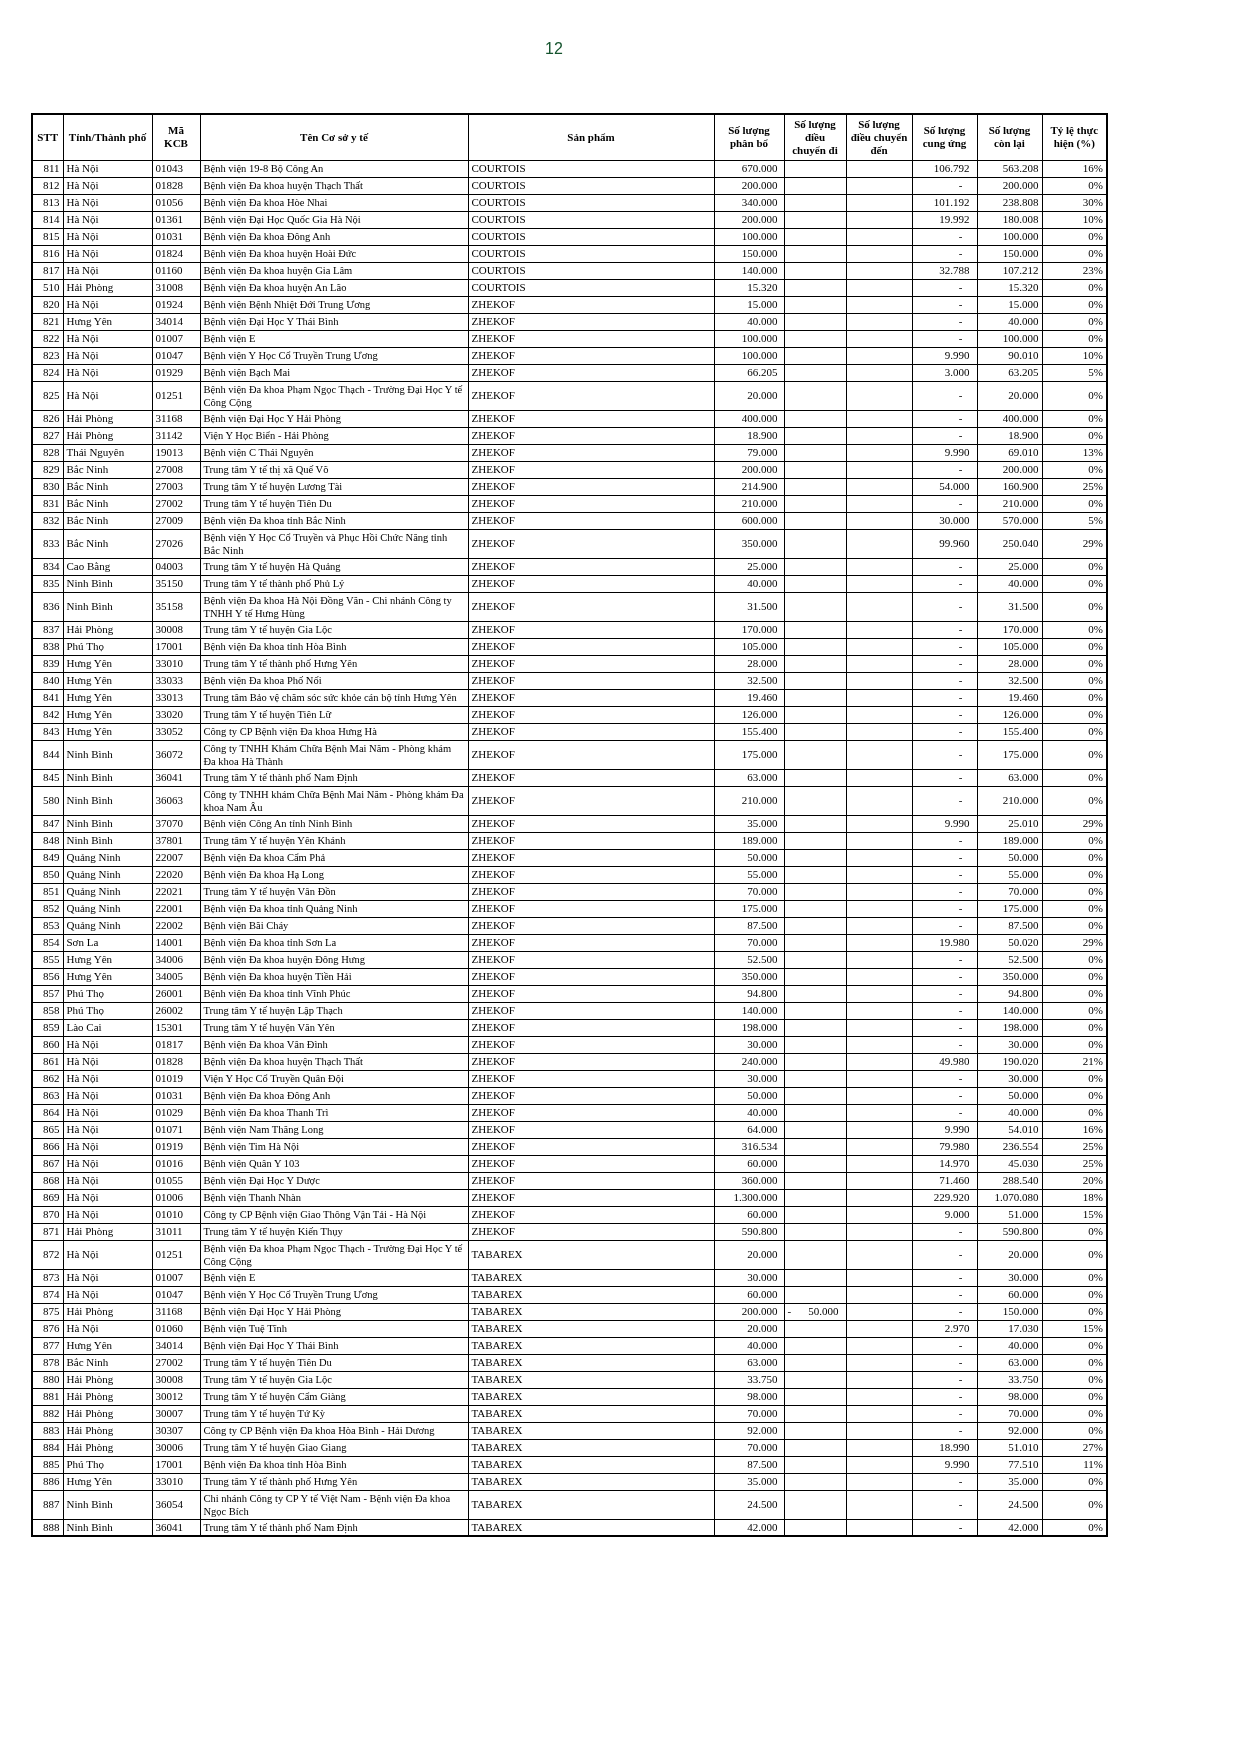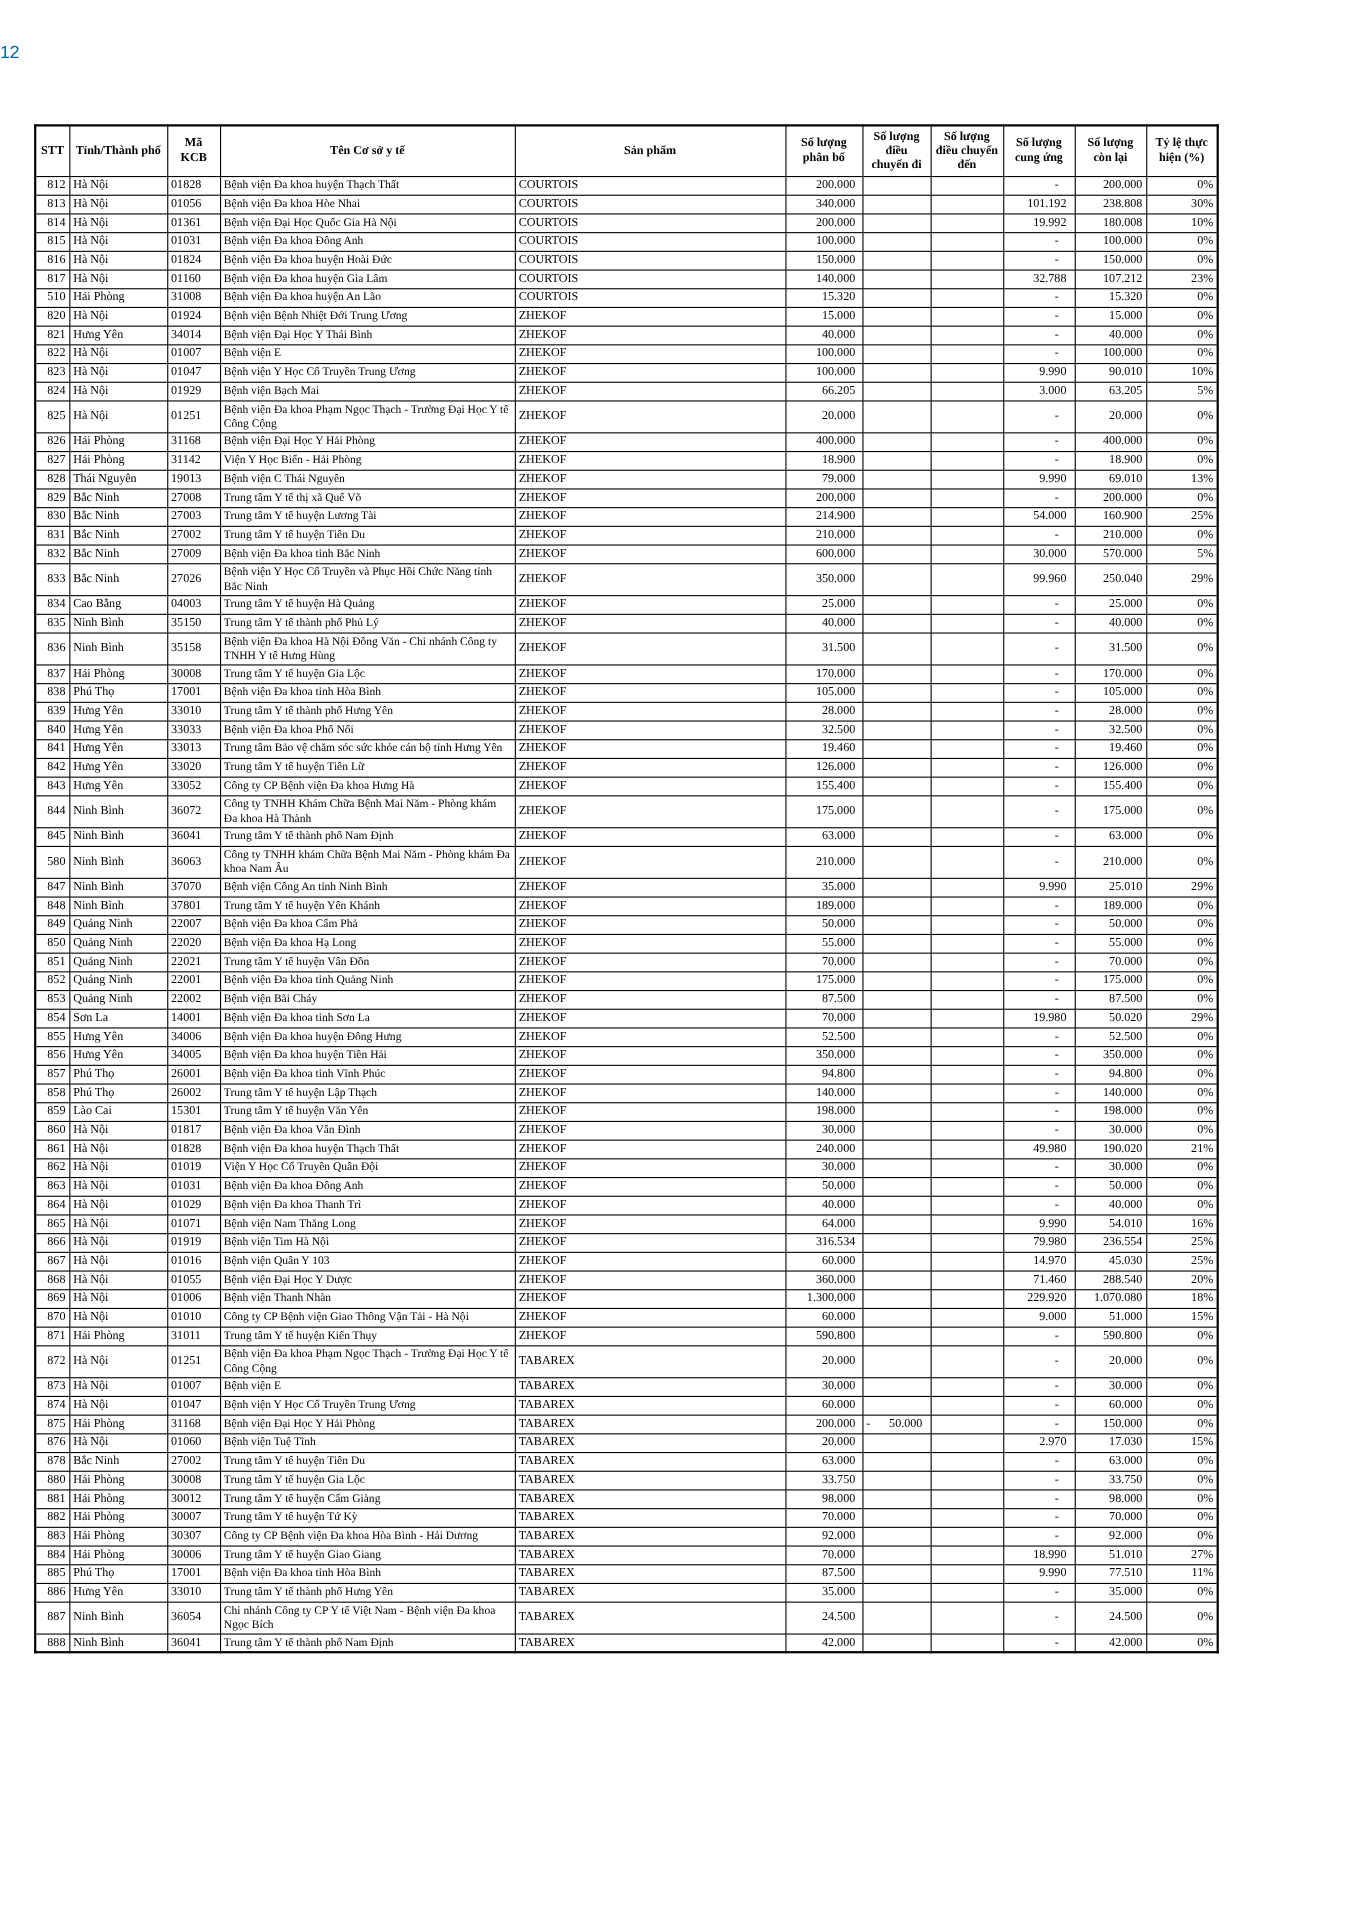--- a/index.html
+++ b/index.html
@@ -6,22 +6,23 @@
   * { margin: 0; padding: 0; box-sizing: border-box; }
   html, body { background: #ffffff; }
   body {
     width: 1240px; height: 1754px;
     position: relative;
     font-family: "Liberation Serif", serif;
     color: #000;
   }
   .page-number-wrap {
     position: absolute; top: 40px; left: 0; width: 1108px;
+    text-align: center;
     font-family: "Liberation Sans", sans-serif;
-    font-size: 16px; color: #0369a1;
+    font-size: 16px; color: #14532d;
   }
   table.alloc {
     position: absolute; left: 31px; top: 113px;
     width: 1075px;
     border-collapse: collapse;
     table-layout: fixed;
     font-family: "Liberation Serif", serif;
     font-size: 11px;
     border: 2px solid #000;
   }
@@ -90,20 +91,33 @@
       <th>Số lượng
 cung ứng</th>
       <th>Số lượng
 còn lại</th>
       <th>Tỷ lệ thực
 hiện (%)</th>
     </tr>
   </thead>
   <tbody>
       <tr>
+        <td class="num c-stt">811</td>
+        <td class="txt c-prov">Hà Nội</td>
+        <td class="txt c-code">01043</td>
+        <td class="txt c-name">Bệnh viện 19-8 Bộ Công An</td>
+        <td class="txt c-prod">COURTOIS</td>
+        <td class="num c-alloc">670.000</td>
+        <td class="num c-out"></td>
+        <td class="num c-in"></td>
+        <td class="num c-sup">106.792</td>
+        <td class="num c-rem">563.208</td>
+        <td class="num c-rate">16%</td>
+      </tr>
+      <tr>
         <td class="num c-stt">812</td>
         <td class="txt c-prov">Hà Nội</td>
         <td class="txt c-code">01828</td>
         <td class="txt c-name">Bệnh viện Đa khoa huyện Thạch Thất</td>
         <td class="txt c-prod">COURTOIS</td>
         <td class="num c-alloc">200.000</td>
         <td class="num c-out"></td>
         <td class="num c-in"></td>
         <td class="num c-sup dash">-</td>
         <td class="num c-rem">200.000</td>
@@ -922,20 +936,33 @@
         <td class="txt c-name">Bệnh viện Tuệ Tĩnh</td>
         <td class="txt c-prod">TABAREX</td>
         <td class="num c-alloc">20.000</td>
         <td class="num c-out"></td>
         <td class="num c-in"></td>
         <td class="num c-sup">2.970</td>
         <td class="num c-rem">17.030</td>
         <td class="num c-rate">15%</td>
       </tr>
       <tr>
+        <td class="num c-stt">877</td>
+        <td class="txt c-prov">Hưng Yên</td>
+        <td class="txt c-code">34014</td>
+        <td class="txt c-name">Bệnh viện Đại Học Y Thái Bình</td>
+        <td class="txt c-prod">TABAREX</td>
+        <td class="num c-alloc">40.000</td>
+        <td class="num c-out"></td>
+        <td class="num c-in"></td>
+        <td class="num c-sup dash">-</td>
+        <td class="num c-rem">40.000</td>
+        <td class="num c-rate">0%</td>
+      </tr>
+      <tr>
         <td class="num c-stt">878</td>
         <td class="txt c-prov">Bắc Ninh</td>
         <td class="txt c-code">27002</td>
         <td class="txt c-name">Trung tâm Y tế huyện Tiên Du</td>
         <td class="txt c-prod">TABAREX</td>
         <td class="num c-alloc">63.000</td>
         <td class="num c-out"></td>
         <td class="num c-in"></td>
         <td class="num c-sup dash">-</td>
         <td class="num c-rem">63.000</td>

